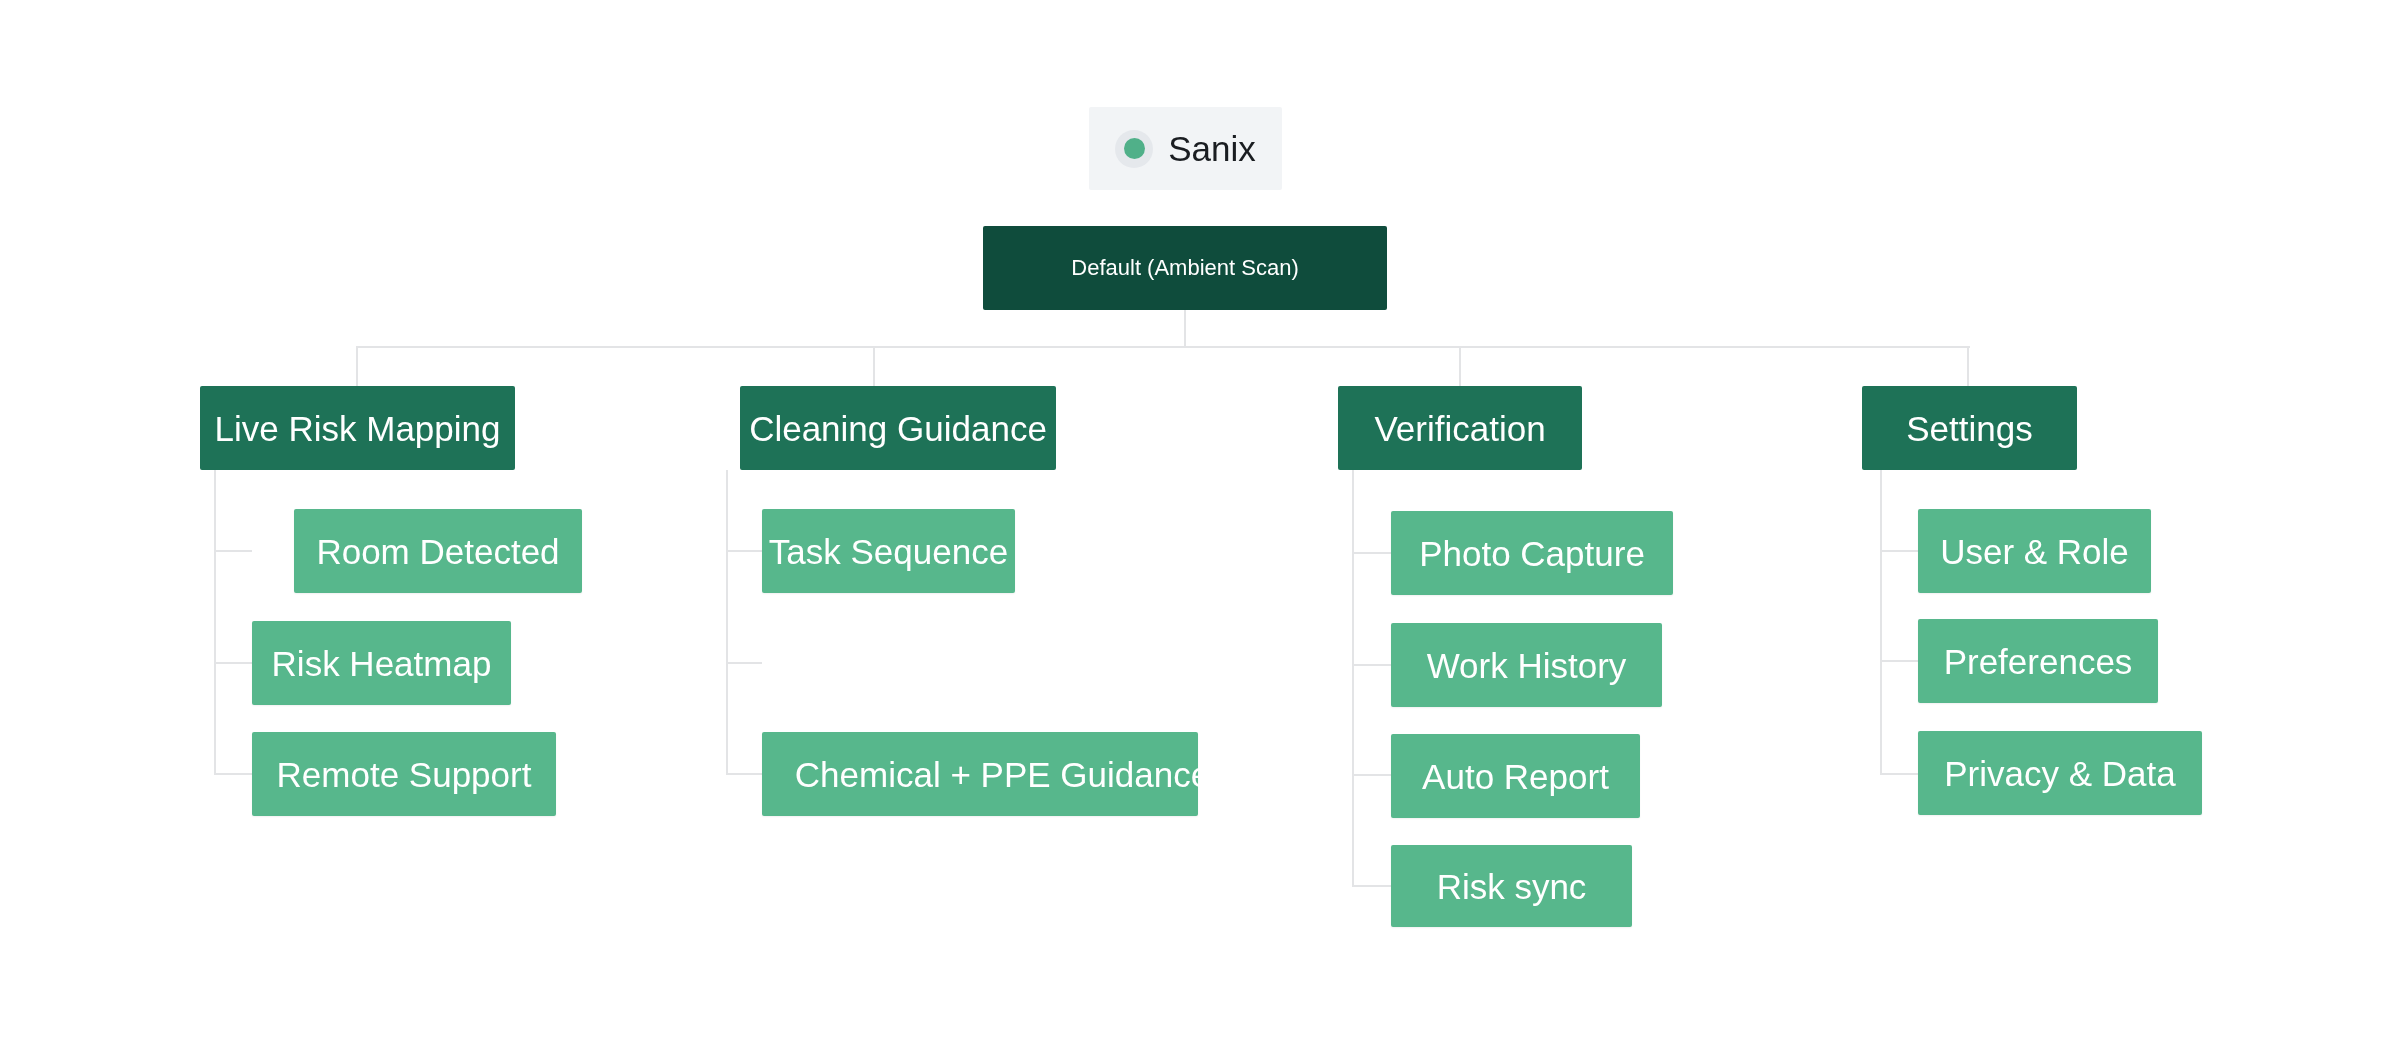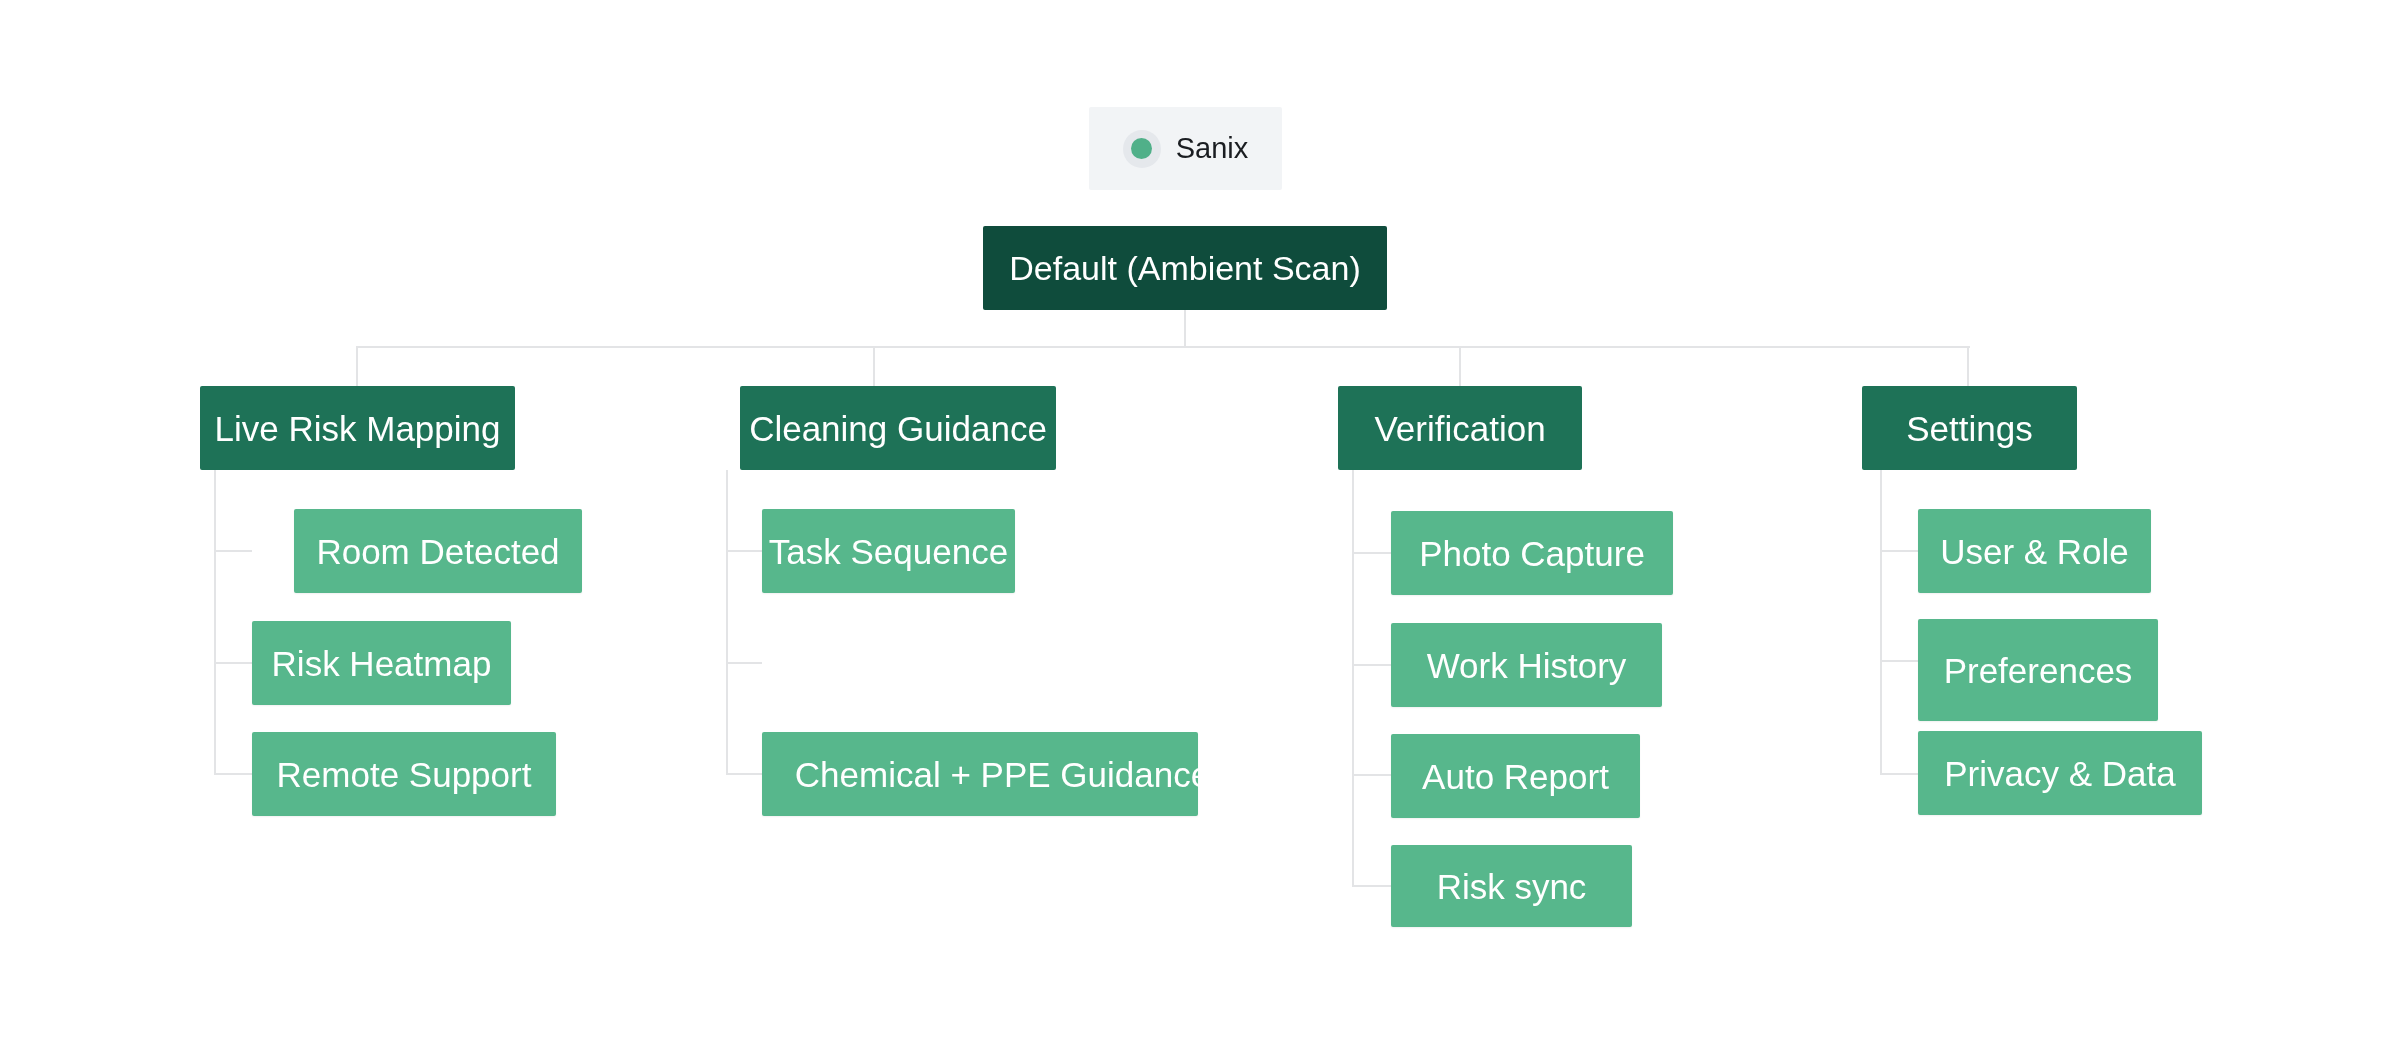--- a/index.html
+++ b/index.html
@@ -27,32 +27,32 @@
     position:absolute;
     display:flex;
     align-items:center;
     justify-content:center;
     color:var(--text-light);
     font-size:35px;
     line-height:1;
     border-radius:2px;
     white-space:nowrap;
   }
-  .node.root{background:var(--root-box);font-size:34px;}
+  .node.root{background:var(--root-box);font-size:22px;}
   .node.branch{background:var(--branch-box);}
   .node.child{background:var(--child-box);box-shadow:0 1px 2px rgba(0,0,0,0.06);}
   .chip{
     position:absolute;
     display:flex;
     align-items:center;
     justify-content:center;
     gap:15px;
     background:var(--app-chip-bg);
     color:var(--text-dark);
-    font-size:29px;
+    font-size:35px;
     border-radius:2px;
   }
   .dot-ring{
     width:38px;height:38px;border-radius:50%;
     background:var(--app-dot-ring);
     display:flex;align-items:center;justify-content:center;
     flex:0 0 auto;
   }
   .dot{width:21px;height:21px;border-radius:50%;background:var(--app-dot);}
 </style>
@@ -134,20 +134,20 @@
   <div class="node branch" style="left:1862px;top:386px;width:215px;height:84px;">
     <span>Settings</span>
   </div>
   <div class="line" style="left:1880px;top:470px;width:2px;height:305px;"></div>
   <div class="line" style="left:1880px;top:550px;width:38px;height:2px;"></div>
   <div class="line" style="left:1880px;top:660px;width:38px;height:2px;"></div>
   <div class="line" style="left:1880px;top:773px;width:38px;height:2px;"></div>
   <div class="node child" style="left:1918px;top:509px;width:233px;height:84px;">
     <span>User &amp; Role</span>
   </div>
-  <div class="node child" style="left:1918px;top:619px;width:240px;height:102px;">
+  <div class="node child" style="left:1918px;top:619px;width:240px;height:84px;">
     <span>Preferences</span>
   </div>
   <div class="node child" style="left:1918px;top:731px;width:284px;height:84px;">
     <span>Privacy &amp; Data</span>
   </div>
 
 </div>
 
 </body></html>

